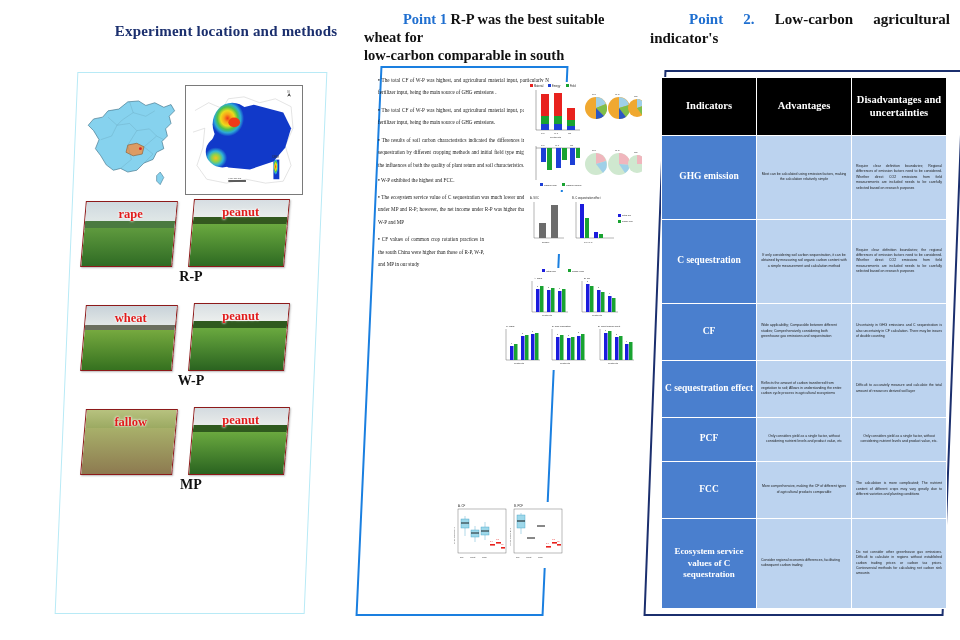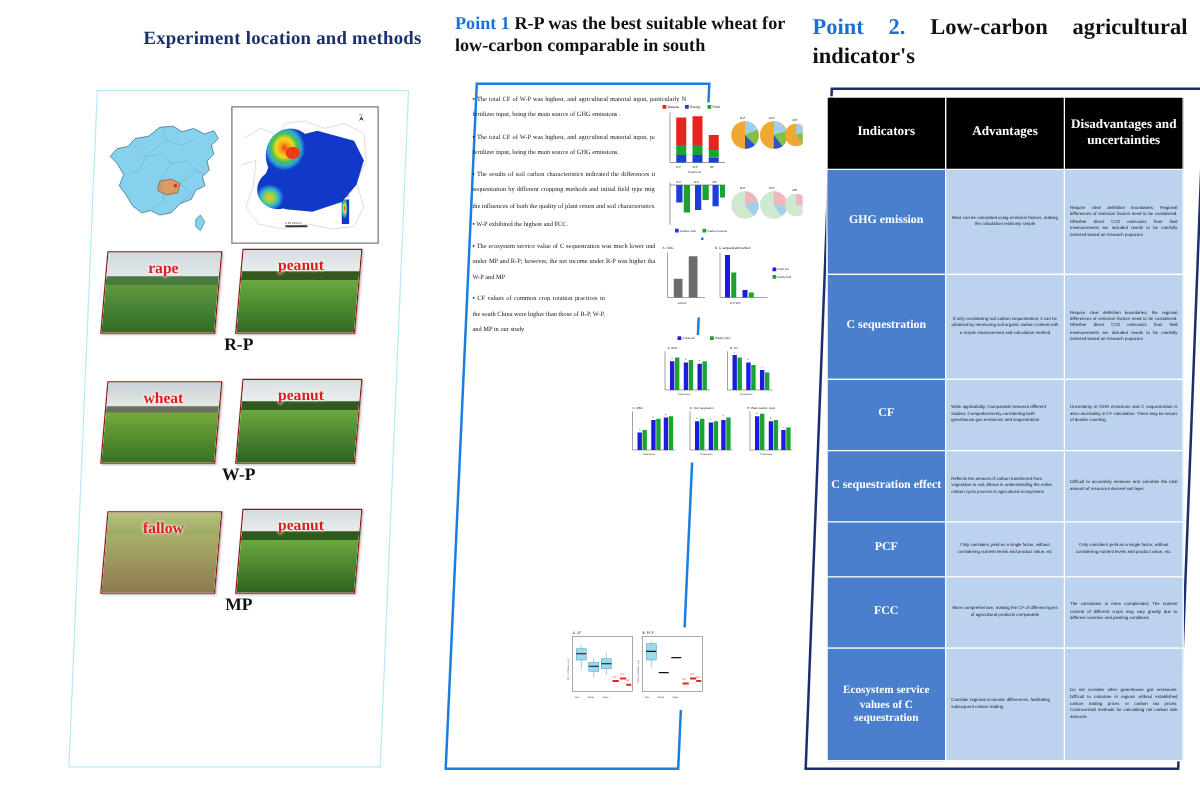--- a/index.html
+++ b/index.html
@@ -15,22 +15,22 @@
   
   .heading {
     position: absolute;
     font-family: "Liberation Serif", serif;
     font-weight: bold;
     color: #1b2f6e;
     line-height: 1.25;
   }
   #h-left  { left: 96px;  top: 22px;  width: 260px; text-align: center; font-size: 15px; letter-spacing:.2px;}
   #h-mid   { left: 364px; top: 10px;  width: 272px; font-size: 14.5px; color:#111; }
-  #h-right { left: 650px; top: 10px;  width: 300px; font-size: 18px; color:#111; text-align: justify; }
-  .pt-tag { color:#1f6fd0; font-weight:bold; }
+  #h-right { left: 650px; top: 10px;  width: 300px; font-size: 15px; color:#111; text-align: justify; }
+  .pt-tag { color:#1f6fd0; font-weight:bold;margin-left:39px; }
   #h-mid .line, #h-right .line { display:block; }
 
   
   #left-panel {
     position: absolute; left: 66px; top: 72px; width: 250px; height: 542px;
     border: 1.5px solid #b8eaf6;
     transform: skewX(-2.4deg);
     background: #ffffff;
   }
   #left-inner { position:absolute; inset:0; transform: skewX(2.4deg); }

